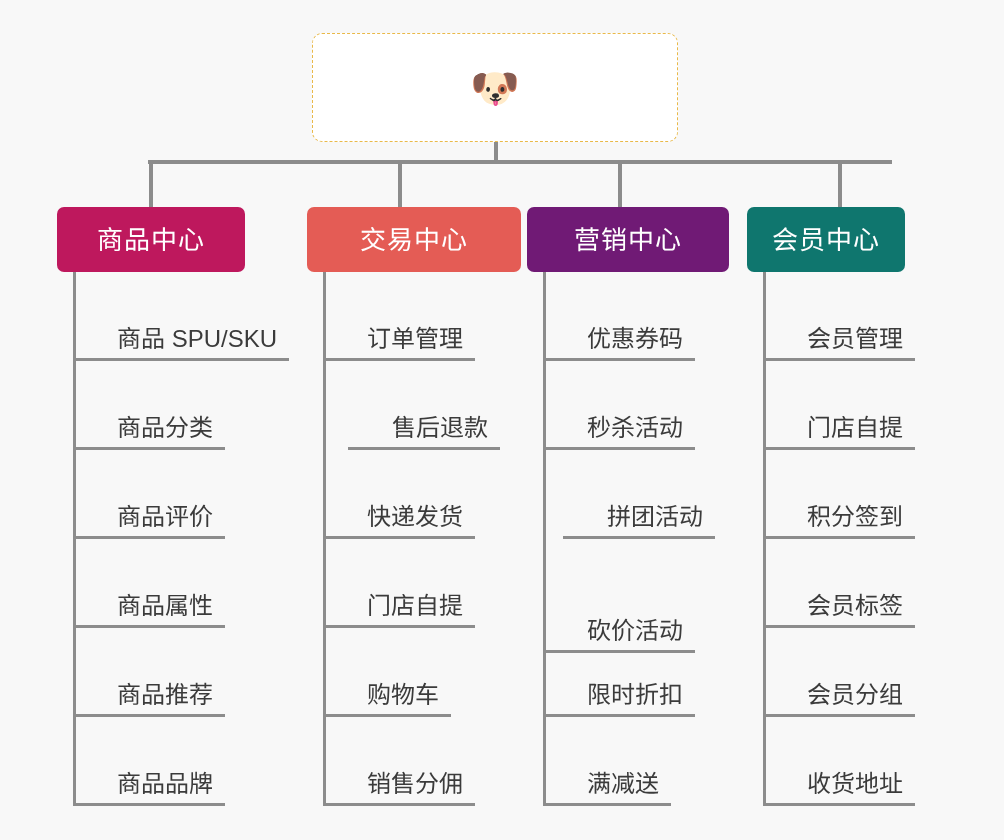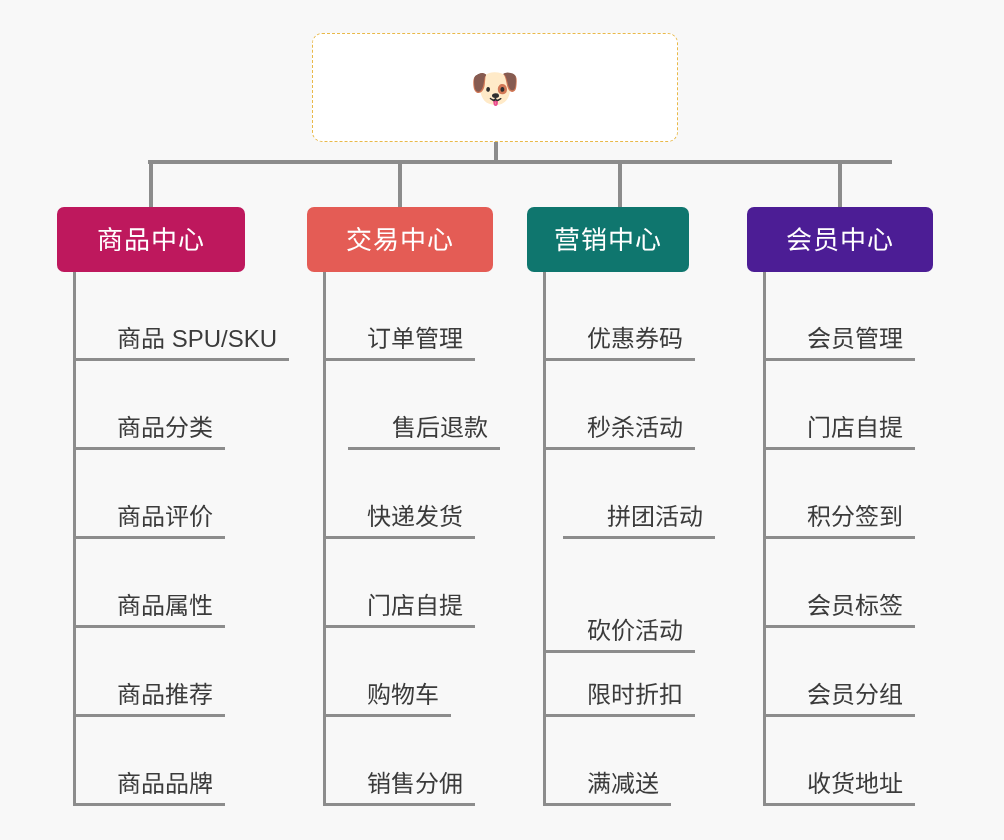--- a/index.html
+++ b/index.html
@@ -156,21 +156,21 @@
           <div class="leaf-inner"><span class="leaf-label">商品属性</span></div>
         </div>
         <div class="leaf" style="top: 356px;">
           <div class="leaf-inner"><span class="leaf-label">商品推荐</span></div>
         </div>
         <div class="leaf" style="top: 445px;">
           <div class="leaf-inner"><span class="leaf-label">商品品牌</span></div>
         </div>
       </div>
       <div class="conn conn-drop" style="left: 398px;"></div>
-      <div class="category" style="left: 307px; width: 186px; background: rgb(228, 92, 85);">
+      <div class="category" style="left: 307px; width: 214px; background: rgb(228, 92, 85);">
         <span class="category-label">交易中心</span>
       </div>
       <div class="branch" style="left: 323px; height: 534px;">
         <div class="spine" style="height: 534px;"></div>
         <div class="leaf" style="top: 0px;">
           <div class="leaf-inner"><span class="leaf-label">订单管理</span></div>
         </div>
         <div class="leaf" style="top: 89px; padding-left: 25px;">
           <div class="leaf-inner"><span class="leaf-label">售后退款</span></div>
         </div>
@@ -181,21 +181,21 @@
           <div class="leaf-inner"><span class="leaf-label">门店自提</span></div>
         </div>
         <div class="leaf" style="top: 356px;">
           <div class="leaf-inner"><span class="leaf-label">购物车</span></div>
         </div>
         <div class="leaf" style="top: 445px;">
           <div class="leaf-inner"><span class="leaf-label">销售分佣</span></div>
         </div>
       </div>
       <div class="conn conn-drop" style="left: 618px;"></div>
-      <div class="category" style="left: 527px; width: 162px; background: #0f766e;">
+      <div class="category" style="left: 527px; width: 202px; background: #701a75;">
         <span class="category-label">营销中心</span>
       </div>
       <div class="branch" style="left: 543px; height: 534px;">
         <div class="spine" style="height: 534px;"></div>
         <div class="leaf" style="top: 0px;">
           <div class="leaf-inner"><span class="leaf-label">优惠券码</span></div>
         </div>
         <div class="leaf" style="top: 89px;">
           <div class="leaf-inner"><span class="leaf-label">秒杀活动</span></div>
         </div>
@@ -206,21 +206,21 @@
           <div class="leaf-inner"><span class="leaf-label">砍价活动</span></div>
         </div>
         <div class="leaf" style="top: 356px;">
           <div class="leaf-inner"><span class="leaf-label">限时折扣</span></div>
         </div>
         <div class="leaf" style="top: 445px;">
           <div class="leaf-inner"><span class="leaf-label">满减送</span></div>
         </div>
       </div>
       <div class="conn conn-drop" style="left: 838px;"></div>
-      <div class="category" style="left: 747px; width: 186px; background: #4c1d95;">
+      <div class="category" style="left: 747px; width: 158px; background: #0f766e;">
         <span class="category-label">会员中心</span>
       </div>
       <div class="branch" style="left: 763px; height: 534px;">
         <div class="spine" style="height: 534px;"></div>
         <div class="leaf" style="top: 0px;">
           <div class="leaf-inner"><span class="leaf-label">会员管理</span></div>
         </div>
         <div class="leaf" style="top: 89px;">
           <div class="leaf-inner"><span class="leaf-label">门店自提</span></div>
         </div>

